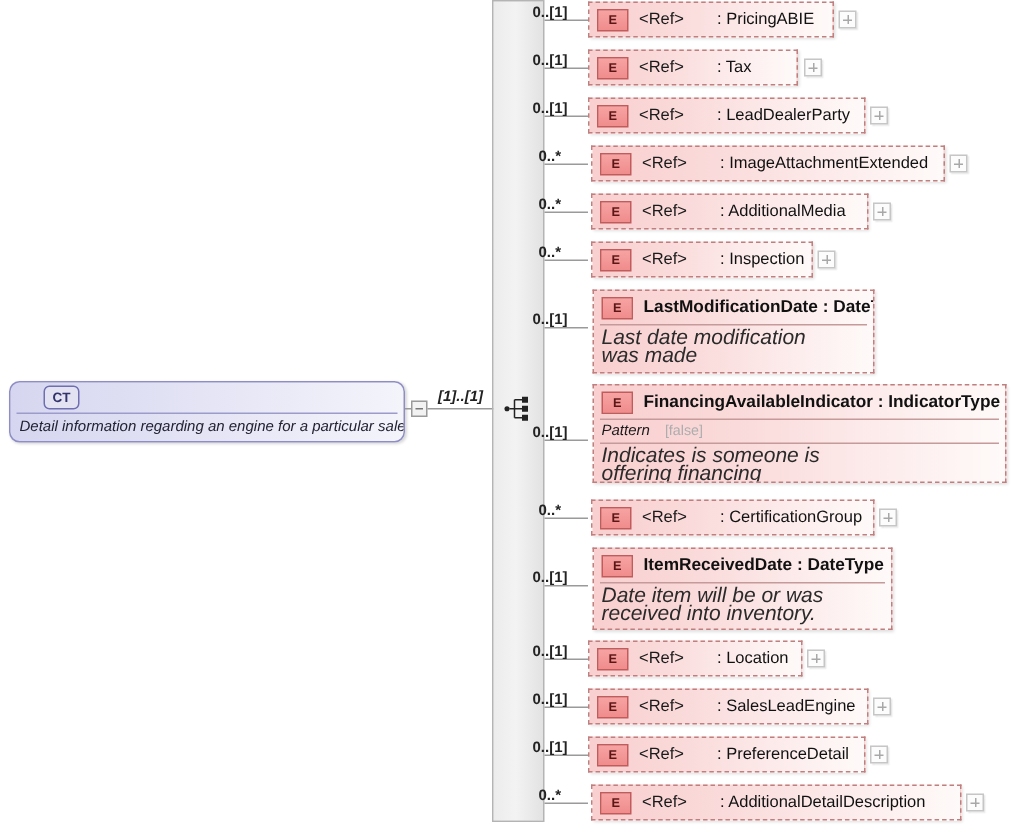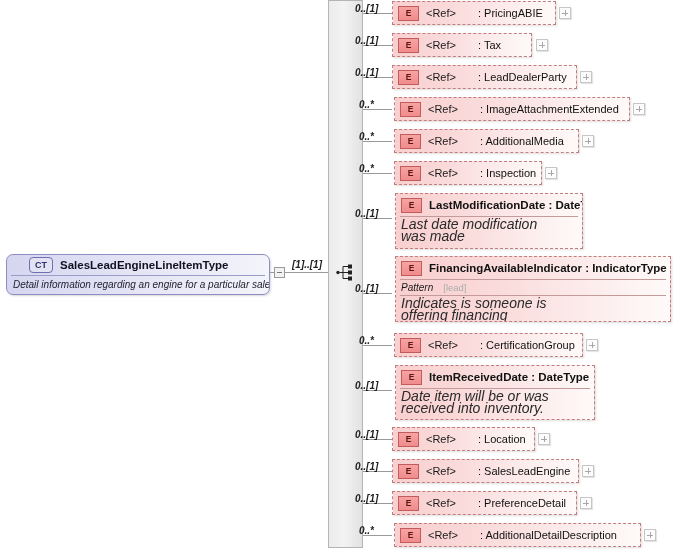--- a/index.html
+++ b/index.html
@@ -145,21 +145,20 @@
     background: #9a9a9a;
   }
   .branch-h {
     height: 1px;
   }
 
   
   .card {
     position: absolute;
     font-size: 10px;
-    font-style: italic;
     font-weight: bold;
     color: #222;
     white-space: nowrap;
     text-align: center;
   }
 
   
   .el {
     position: absolute;
     box-sizing: border-box;
@@ -266,21 +265,20 @@
     width: 1px;
     height: 6px;
   }
 </style>
 </head>
 <body>
 
 <div class="ct-box">
   <div class="ct-head">
     <span class="ct-badge">CT</span>
-    <span class="ct-title">SalesLeadEngineLineItemType</span>
   </div>
   <div class="ct-sep"></div>
   <div class="ct-doc">Detail information regarding an engine for a particular sales lead.</div>
 </div>
 
 <div class="line-ct-left"></div>
 <div class="collapse-box"></div>
 <div class="line-ct-right"></div>
 <div class="card-root">[1]..[1]</div>
 
@@ -392,21 +390,21 @@
 </div>
 
 <div class="el" style="left:395px; top:256px; width:276px; height:66px;">
   <div class="el-head">
     <span class="el-badge">E</span>
     <span class="el-title"><span>FinancingAvailableIndicator</span> : <span>IndicatorType</span></span>
   </div>
   <div class="el-sep"></div>
   <div class="el-facet">
     <span class="el-facet-name">Pattern</span>
-    <span class="el-facet-val">[lead]</span>
+    <span class="el-facet-val">[false]</span>
   </div>
   <div class="el-sep"></div>
   <div class="el-doc">Indicates is someone is
 offering financing</div>
 </div>
 
 <div class="el plain" style="left:394px; top:333px; width:189px;">
   <div class="el-head">
     <span class="el-badge">E</span>
     <span class="el-ref">&lt;Ref&gt;</span>

